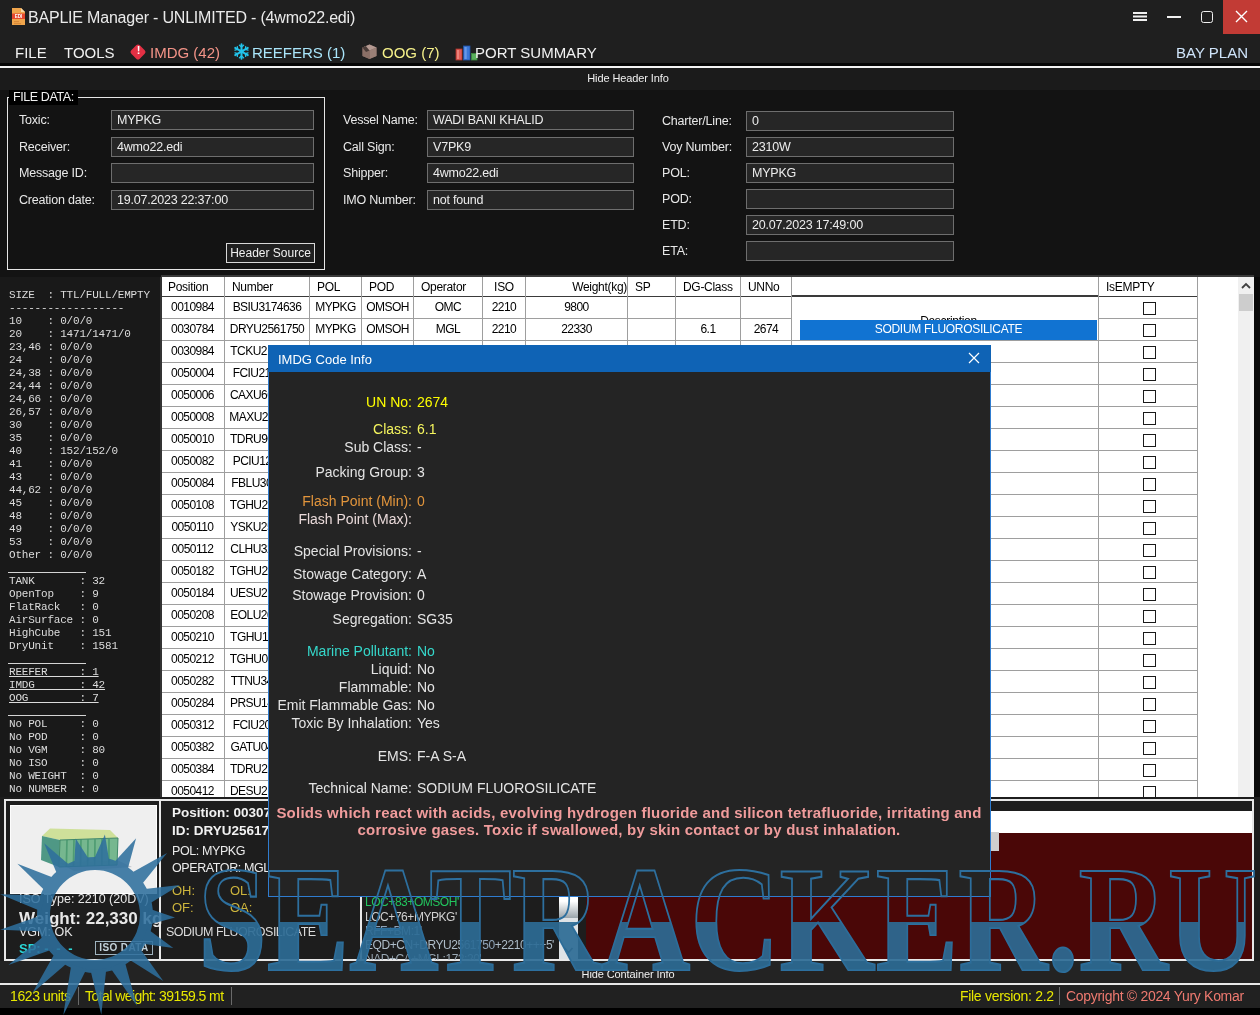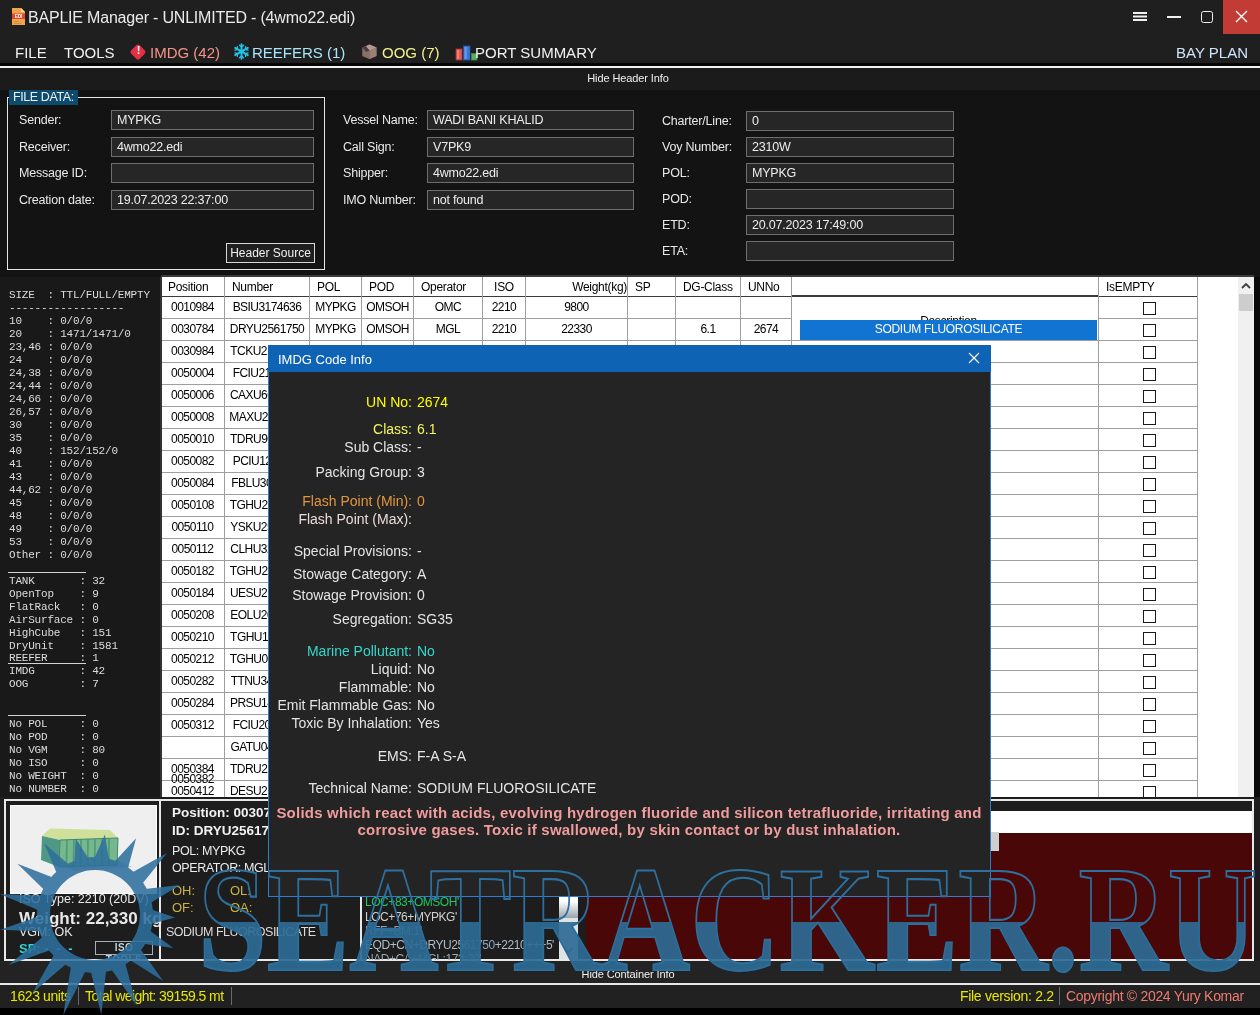--- a/index.html
+++ b/index.html
@@ -13,21 +13,21 @@
   line-height:21.8px; text-align:center; overflow:hidden; white-space:nowrap; }
 .vl { position:absolute; width:1px; background:#9e9e9e; }
 .hl { position:absolute; height:1px; background:#9e9e9e; }
 .cb { position:absolute; width:13px; height:13px; border:1px solid #1a1a1a; background:#fff; }
 
 .mono { position:absolute; font-family:"Liberation Mono", monospace; font-size:11px;
   line-height:13px; letter-spacing:-0.2px; color:#dcdcdc; white-space:pre; }
 .sep { position:absolute; left:8px; width:78px; height:1px; background:#d4d4d4; }
 
 .gb { position:absolute; border:1px solid #e6e6e6; }
-.gl { position:absolute; top:-8px; background:#0c4a6e; padding:0 4px;
+.gl { position:absolute; top:-8px; background:#000000; padding:0 4px;
   font-size:12.5px; letter-spacing:-0.4px; color:#f0f0f0; line-height:15px; }
 .flab { position:absolute; font-size:12.5px; letter-spacing:-0.2px; color:#e8e8e8; }
 .fin { position:absolute; height:20px; background:#262626; border:1px solid #6e6e6e;
   color:#ececec; font-size:12.5px; letter-spacing:-0.2px; line-height:18px; padding-left:5px; }
 
 .dr { position:absolute; left:277px; height:18px; font-size:14px; line-height:18px; white-space:nowrap; }
 .dl { display:inline-block; width:135px; text-align:right; }
 .dv { margin-left:5px; }
 
 .txt { position:absolute; white-space:nowrap; }
@@ -93,21 +93,21 @@
 <div class="abs" style="left:0;top:66px;width:1260px;height:2px;background:#f2f2f2;"></div>
 
 <div class="abs" style="left:0;top:68px;width:1260px;height:22px;background:#1b1b1b;"></div>
 <div class="txt" style="left:0;top:72px;width:1256px;text-align:center;font-size:11px;letter-spacing:-0.1px;color:#f0f0f0;">Hide Header Info</div>
 
 <div class="abs" style="left:0;top:90px;width:1260px;height:187px;background:#131313;"></div>
 
 <div class="gb" style="left:7px;top:97px;width:318px;height:173px;">
   <div class="gl" style="left:1px;">FILE DATA:</div>
 </div>
-<div class="flab" style="left:19px;top:113px;">Sender:</div>
+<div class="flab" style="left:19px;top:113px;">Toxic:</div>
 <div class="flab" style="left:19px;top:139.5px;">Receiver:</div>
 <div class="flab" style="left:19px;top:166px;">Message ID:</div>
 <div class="flab" style="left:19px;top:192.5px;">Creation date:</div>
 <div class="fin" style="left:111px;top:110px;width:203px;">MYPKG</div>
 <div class="fin" style="left:111px;top:136.5px;width:203px;">4wmo22.edi</div>
 <div class="fin" style="left:111px;top:163px;width:203px;"></div>
 <div class="fin" style="left:111px;top:189.5px;width:203px;">19.07.2023 22:37:00</div>
 <div class="abs" style="left:226px;top:243px;width:89px;height:20px;background:#1f1f1f;border:1px solid #d8d8d8;color:#f0f0f0;font-size:12px;text-align:center;line-height:18px;">Header Source</div>
 
 <div class="flab" style="left:343px;top:113px;">Vessel Name:</div>
@@ -157,21 +157,21 @@
 53    : 0/0/0
 Other : 0/0/0</pre>
 <div class="sep" style="top:571.5px;"></div>
 <pre class="mono" style="left:9px;top:575px;">TANK       : 32
 OpenTop    : 9
 FlatRack   : 0
 AirSurface : 0
 HighCube   : 151
 DryUnit    : 1581</pre>
 <div class="sep" style="top:663px;"></div>
-<pre class="mono" style="left:9px;top:652px;">REEFER     : 1
+<pre class="mono" style="left:9px;top:666px;text-decoration:underline;">REEFER     : 1
 IMDG       : 42
 OOG        : 7</pre>
 <div class="sep" style="top:715px;"></div>
 <pre class="mono" style="left:9px;top:718px;">No POL     : 0
 No POD     : 0
 No VGM     : 80
 No ISO     : 0
 No WEIGHT  : 0
 No NUMBER  : 0</pre>
 
@@ -457,21 +457,21 @@
 <div class="tc" style="left:310px;top:715.0px;width:51px;">MYPKG</div>
 <div class="tc" style="left:362px;top:715.0px;width:51px;">OMSOH</div>
 <div class="tc" style="left:414px;top:715.0px;width:68px;">MGL</div>
 <div class="tc" style="left:483px;top:715.0px;width:42px;">2210</div>
 <div class="tc" style="left:526px;top:715.0px;width:101px;">20000</div>
 <div class="tc" style="left:628px;top:715.0px;width:47px;"></div>
 <div class="tc" style="left:676px;top:715.0px;width:64px;"></div>
 <div class="tc" style="left:741px;top:715.0px;width:50px;"></div>
 <div class="tc" style="left:792px;top:715.0px;width:306px;"></div>
 <div class="cb" style="left:1143px;top:719.5px;"></div>
-<div class="tc" style="left:161px;top:737.0px;width:63px;margin-top:32px;">0050382</div>
+<div class="tc" style="left:161px;top:737.0px;width:63px;">0050382</div>
 <div class="tc" style="left:225px;top:737.0px;width:84px;">GATU0456733</div>
 <div class="tc" style="left:310px;top:737.0px;width:51px;">MYPKG</div>
 <div class="tc" style="left:362px;top:737.0px;width:51px;">OMSOH</div>
 <div class="tc" style="left:414px;top:737.0px;width:68px;">MGL</div>
 <div class="tc" style="left:483px;top:737.0px;width:42px;">2210</div>
 <div class="tc" style="left:526px;top:737.0px;width:101px;">20000</div>
 <div class="tc" style="left:628px;top:737.0px;width:47px;"></div>
 <div class="tc" style="left:676px;top:737.0px;width:64px;"></div>
 <div class="tc" style="left:741px;top:737.0px;width:50px;"></div>
 <div class="tc" style="left:792px;top:737.0px;width:306px;"></div>
@@ -521,21 +521,21 @@
   <g stroke="#4f9c73" stroke-width="1.7">
     <path d="M27 16.9 L26.3 43.7 M34 16.8 L33.4 43.4 M41 16.6 L40.5 43.2 M48 16.4 L47.6 42.9 M55 16.3 L54.7 42.7 M62 16.1 L61.8 42.4 M69 16 L68.9 42.2"></path>
   </g>
   <polygon points="20,17 78,15 77,42 19,44" fill="none" stroke="#3f8868" stroke-width="1"></polygon>
 </svg>
 
 <div class="txt" style="left:19px;top:892px;font-size:12.5px;color:#e8e8e8;">ISO Type: 2210 (20DV)</div>
 <div class="txt" style="left:19px;top:908.5px;font-size:17px;color:#e8e8e8;font-weight:bold;">Weight: 22,330 kg</div>
 <div class="txt" style="left:19px;top:925px;font-size:12.5px;color:#e8e8e8;">VGM: OK</div>
 <div class="txt" style="left:19px;top:941px;font-size:13px;font-weight:bold;color:#2ad8d8;">SP: <span style="letter-spacing:2px;">- - -</span></div>
-<div class="abs" style="left:95px;top:941px;width:58px;height:14px;border:1px solid #9fb3bf;color:#c3d2da;font-size:10px;font-weight:bold;text-align:center;line-height:12px;letter-spacing:0.4px;">ISO TOOLS</div>
+<div class="abs" style="left:95px;top:941px;width:58px;height:14px;border:1px solid #9fb3bf;color:#c3d2da;font-size:10px;font-weight:bold;text-align:center;line-height:12px;letter-spacing:0.4px;">ISO DATA</div>
 
 <div class="abs" style="left:159px;top:801px;width:2px;height:158px;background:#e8e8e8;"></div>
 
 <div class="txt" style="left:172px;top:805px;font-size:13.5px;font-weight:bold;color:#f2f2f2;">Position: 0030784</div>
 <div class="txt" style="left:172px;top:823px;font-size:13.5px;font-weight:bold;color:#f2f2f2;">ID: DRYU2561750</div>
 <div class="txt" style="left:172px;top:843.5px;font-size:12.5px;letter-spacing:-0.4px;color:#ececec;">POL: MYPKG</div>
 <div class="txt" style="left:172px;top:860.5px;font-size:12.5px;letter-spacing:-0.4px;color:#ececec;">OPERATOR: MGL</div>
 <div class="txt" style="left:172px;top:883px;font-size:13px;color:#cdb53d;">OH:</div>
 <div class="txt" style="left:230px;top:883px;font-size:13px;color:#cdb53d;">OL:</div>
 <div class="txt" style="left:172px;top:899.5px;font-size:13px;color:#cdb53d;">OF:</div>

